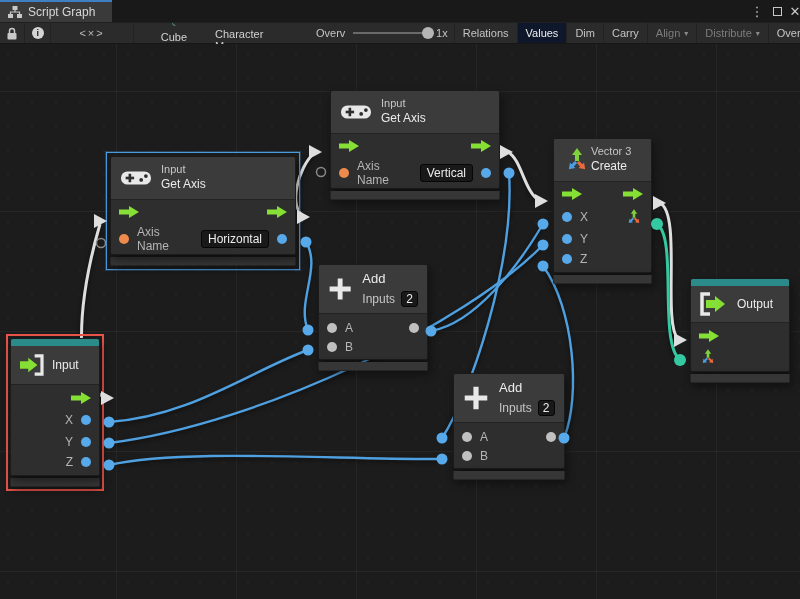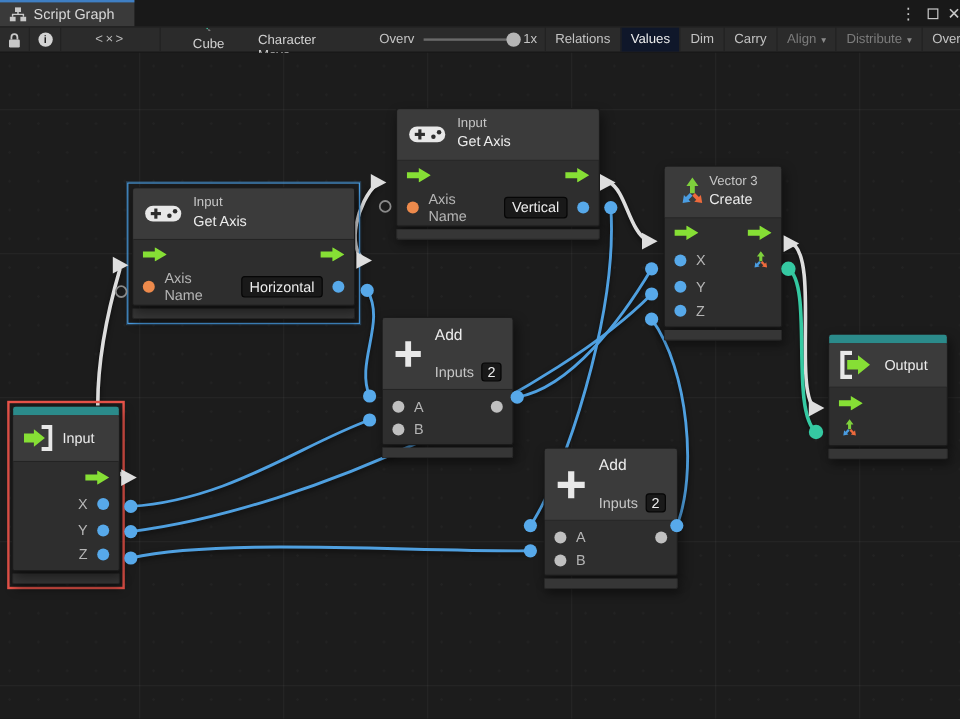--- a/index.html
+++ b/index.html
@@ -75,21 +75,21 @@
 
   
   #n-getaxis-v { left:330px; top:90px; width:170px; }
   #wrap-getaxis-h { left:106px; top:152px; width:194px; }
   #n-add1 { left:318px; top:264px; width:110px; }
   #n-add2 { left:453px; top:373px; width:112px; }
   #n-vector3 { left:553px; top:138px; width:99px; }
   #n-output { left:690px; top:278px; width:100px; }
   #wrap-input { left:6px; top:334px; width:98px; }
 
-  .add-hdr-text { display:flex; flex-direction:column; gap:16px; }
+  .add-hdr-text { display:flex; flex-direction:column; gap:5px; }
   .add-title { font-size:13px; color:#ececec; }
   .add-inputs { display:flex; align-items:center; gap:6px; font-size:12px; color:#c6c6c6; }
 </style>
 </head>
 <body>
 
 <div id="app">
 
   <div id="titlebar">
     <div id="tab">

